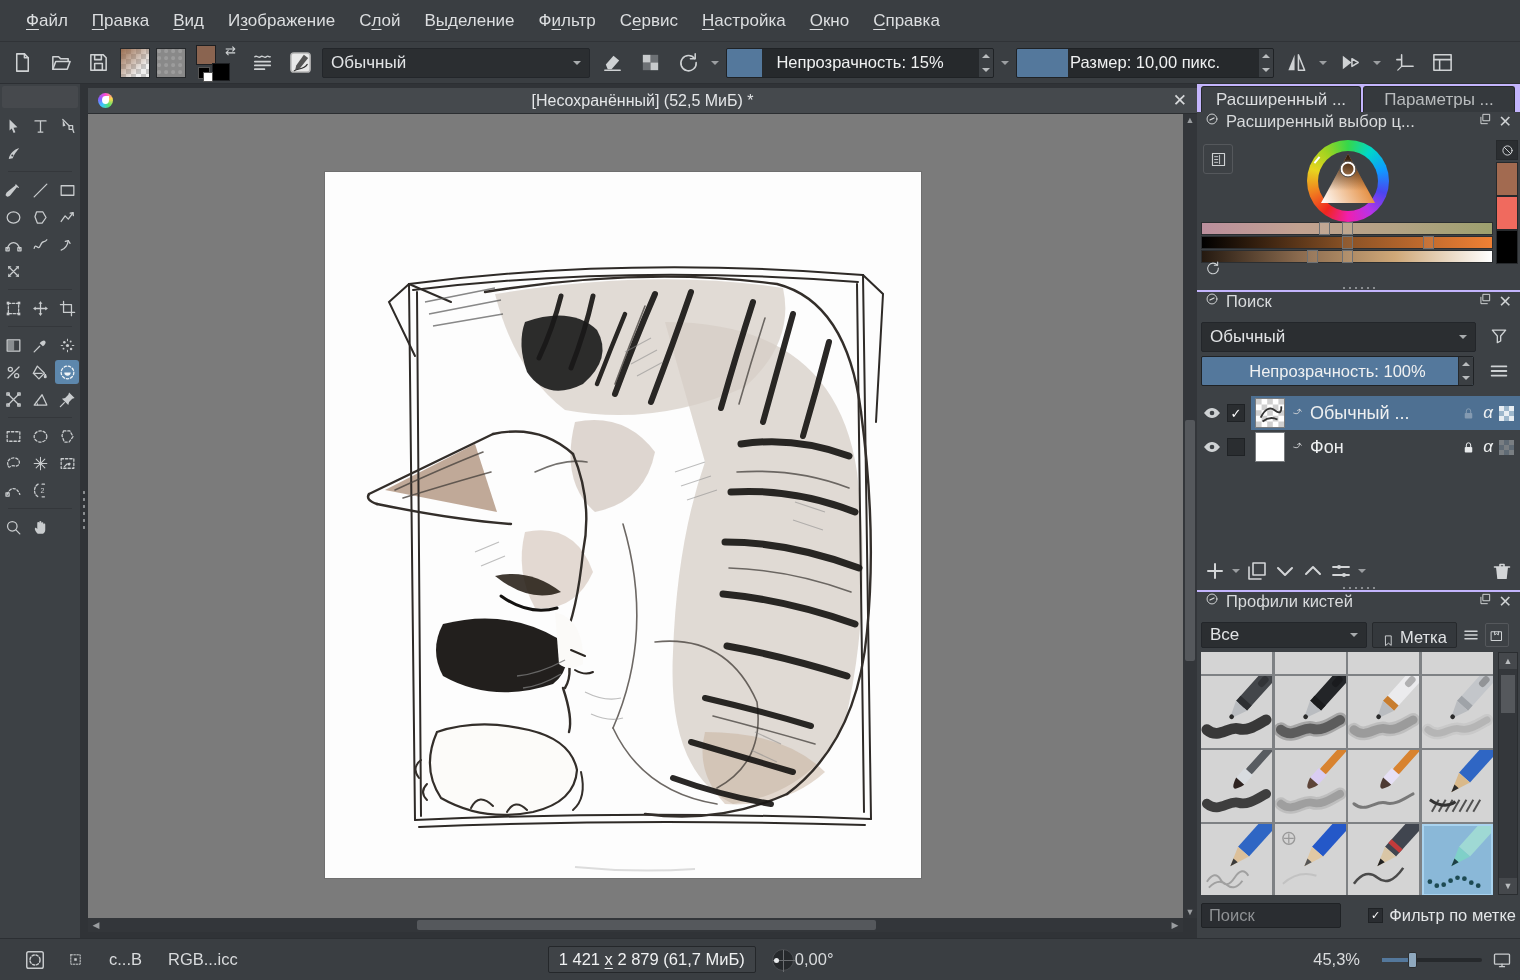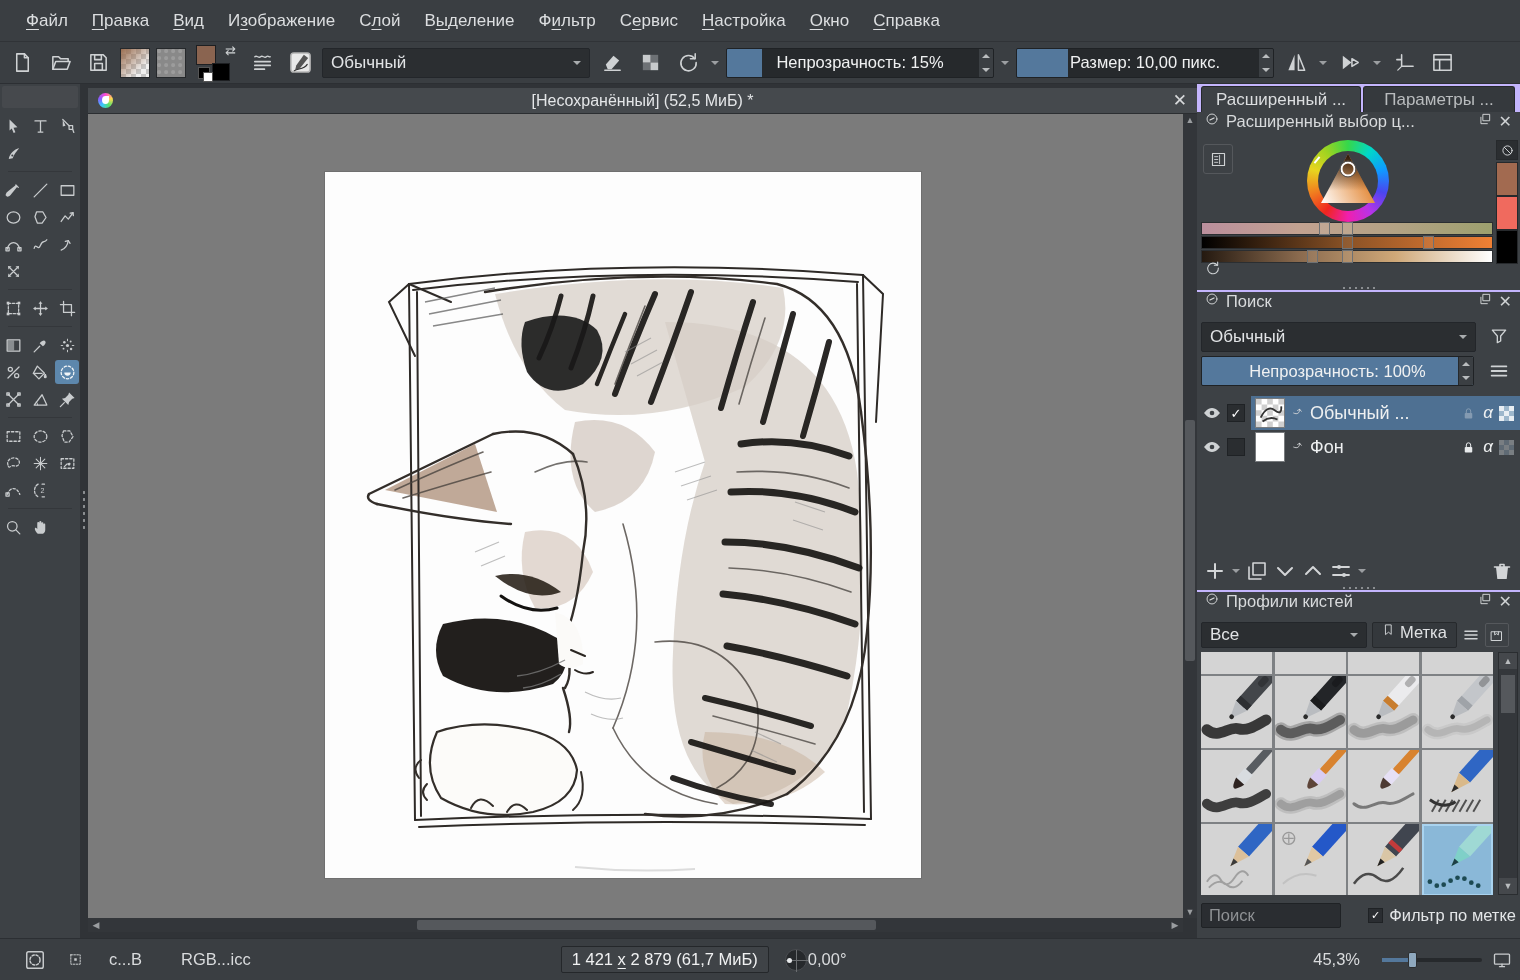--- a/index.html
+++ b/index.html
@@ -138,21 +138,21 @@
   #lbtns{position:absolute;left:6px;right:6px;top:264px;height:30px;display:flex;align-items:center;gap:4px;color:#d3d5d7}
   #lbtns .lb{display:flex;align-items:center}
   #lbtns svg{width:24px;height:24px}
   #lbtns .gap{flex:1}
 
   
   #brush-panel{top:508px;height:346px}
   #bfilter{position:absolute;left:4px;right:4px;top:30px;height:26px;display:flex;gap:5px;align-items:center}
   #all-dd{width:166px;height:26px}
   #tag-btn{height:26px;background:#34383c;border:1px solid #26292c;border-radius:2px;display:flex;
-    align-items:flex-start;gap:5px;padding:0 9px;font-size:16.5px;color:#dfe1e3}
+    align-items:flex-end;gap:5px;padding:0 9px;font-size:16.5px;color:#dfe1e3}
   #tag-btn svg{width:13px;height:13px}
   #bburger{color:#cfd2d4;display:flex}#bburger svg{width:18px;height:18px}
   #bbox{width:24px;height:24px;border:1px solid #55585c;border-radius:2px;color:#cfd2d4;
     display:flex;align-items:center;justify-content:center}
   #bbox svg{width:15px;height:15px}
   #tilewrap{position:absolute;left:4px;top:60px;width:292px;height:243px;overflow:hidden;background:#7e8184}
   #tilegrid{display:grid;grid-template-columns:repeat(4,1fr);gap:2px;margin-top:-50px}
   .tile{width:71px;height:72px;background:#d4d4d4;position:relative}
   .tile svg{display:block}
   .tile.sel{outline:2px solid #a9d3ef;outline-offset:-2px}
@@ -1290,21 +1290,21 @@
           <circle cx="12" cy="12" r="5.5" stroke-dasharray="2.4 2"></circle>
         </svg>
       </span>
     <span class="ic" style="margin-left:22px">
         <svg width="15" height="15" viewBox="0 0 24 24" fill="none" stroke="currentColor" stroke-width="1.6" stroke-linecap="round" stroke-linejoin="round">
           <rect x="4.5" y="4.5" width="15" height="15" stroke-dasharray="2.6 2.2"></rect>
           <rect x="10" y="10" width="4" height="4" fill="currentColor" stroke="none"></rect>
         </svg>
       </span>
     <span style="margin-left:26px">с...B</span>
-    <span style="margin-left:39px">RGB...icc</span>
+    <span style="margin-left:26px">RGB...icc</span>
     <span id="sizebox" style="margin-left:310px"><span>1 421 </span><u>x</u><span> 2 879 (61,7 МиБ)</span></span>
     <span id="rotdial" style="margin-left:16px">
         <span class="dot"></span>
       </span>
     <span style="margin-left:1px">0,00°</span>
     <span style="margin-left:auto">45,3%</span>
     <span id="zslider" style="margin-left:22px">
       <span class="zf" style="width: 30%;"></span>
       <span class="zh" style="left: calc(30% - 4px);"></span>
     </span>

